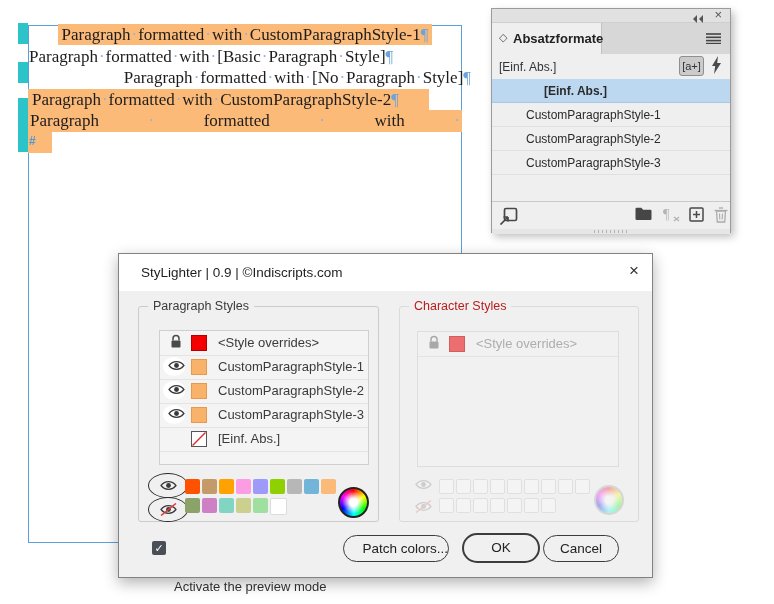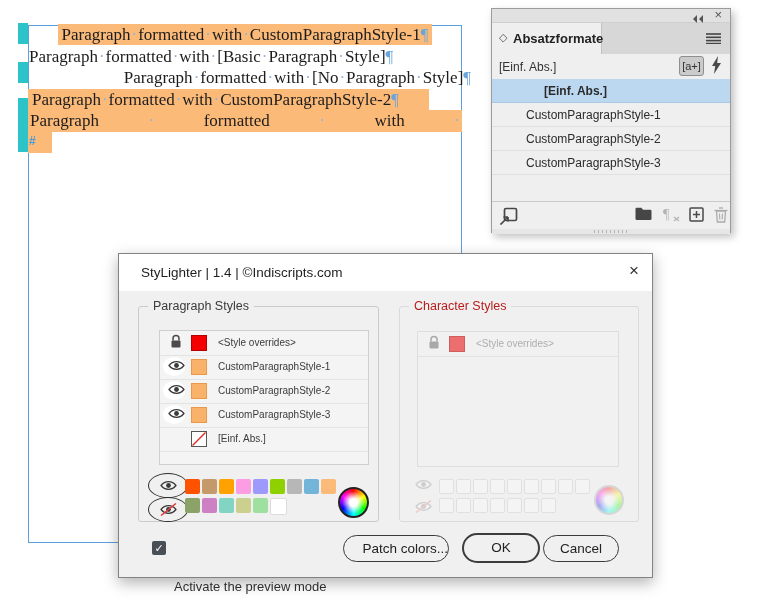--- a/index.html
+++ b/index.html
@@ -61,21 +61,21 @@
   .group-c{left:280px;top:52px;width:240px;height:216px;border-color:#dadada;}
   .group-label{position:absolute;top:-8px;left:9px;background:#f0f0f0;padding:0 5px;font-size:12.5px;color:#3a3a3a;}
   .group-c .group-label{color:#b91c1c;}
   .stylebox{position:absolute;background:#f4f4f4;border:1px solid #cfcfcf;box-sizing:border-box;}
   .pbox{left:20px;top:23px;width:210px;height:135px;}
   .cbox{left:17px;top:24px;width:202px;height:136px;border-color:#ddd;background:#f1f1f1;}
   .drow{position:absolute;left:0;width:100%;height:24px;border-bottom:1px solid #e3e3e3;}
   .drow .icon-cell{position:absolute;left:5px;top:3px;width:22px;height:17px;text-align:center;}
   .drow .eye-bg{position:absolute;left:3px;top:2px;width:22px;height:19px;background:#fff;border-radius:50%;}
   .drow .swatch{position:absolute;left:31px;top:4px;width:16px;height:16px;box-sizing:border-box;}
-  .drow .dlabel{position:absolute;left:58px;top:0;line-height:24px;font-size:10px;color:#3b3b3b;white-space:nowrap;}
+  .drow .dlabel{position:absolute;left:58px;top:0;line-height:24px;font-size:13px;color:#3b3b3b;white-space:nowrap;}
   .cbox .dlabel{color:#adadad;}
   .sw-red{background:#f40000;border:1px solid #b40000;}
   .sw-orange{background:#f9b269;border:1px solid #e89a4a;}
   .sw-salmon{background:#ec6e6e;border:1px solid #d05e5e;}
   .sw-none{background:#fff;border:1px solid #555;}
   .eye-ellipse{position:absolute;width:40px;height:25px;border:1px solid #2e2e2e;border-radius:50%;box-sizing:border-box;text-align:center;padding-top:4px;}
   .pal-swatch{position:absolute;width:15px;height:15px;border-radius:2px;}
   .pal-slot{position:absolute;width:15px;height:15px;border:1px solid #e0e0e0;border-radius:2px;box-sizing:border-box;background:#f4f4f4;}
   .wheel{position:absolute;border:2px solid #222;border-radius:50%;
     background:radial-gradient(circle at 50% 50%, #fff 0 20%, rgba(255,255,255,0) 60%),
@@ -181,21 +181,21 @@
             <line x1="8.5" y1="6.5" x2="8.2" y2="12.5" stroke="#ababab" stroke-width="1.1"></line>
           </svg></span>
       </div>
     <div class="panel-grip">
       <span class="grip-lines"></span>
     </div>
   </div>
 
   <div class="dialog">
     <div class="dlg-titlebar">
-      <span class="dlg-title">StyLighter | 1.4 | ©Indiscripts.com</span>
+      <span class="dlg-title">StyLighter | 0.9 | ©Indiscripts.com</span>
       <span class="dlg-close">×</span>
     </div>
 
     <div class="group group-p">
       <span class="group-label">Paragraph Styles</span>
       <div class="stylebox pbox" id="p-stylebox">
           <div class="drow" style="top: 0px;">
             <span class="icon-cell"><svg width="12" height="15" viewBox="0 0 12 15">
                 <path d="M3 6.5 V4.5 a3 3 0 0 1 6 0 V6.5" fill="none" stroke="#4a4a4a" stroke-width="1.5"></path>
                 <rect x="1.5" y="6.5" width="9" height="7" rx="1" fill="#4a4a4a"></rect>

